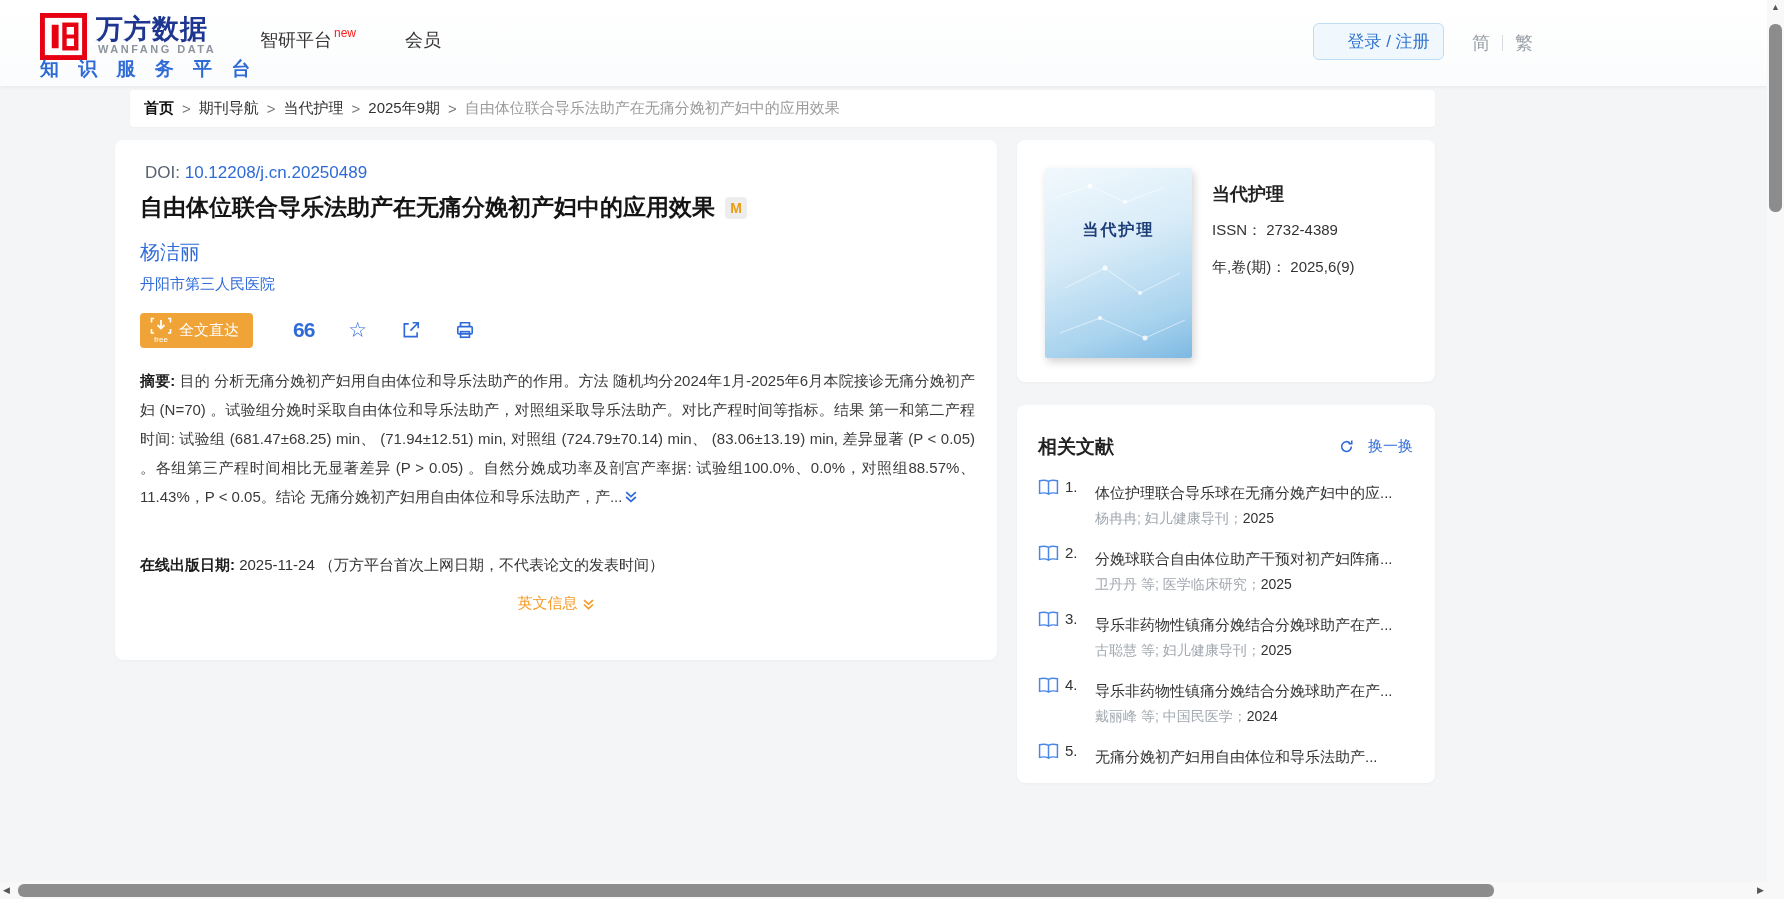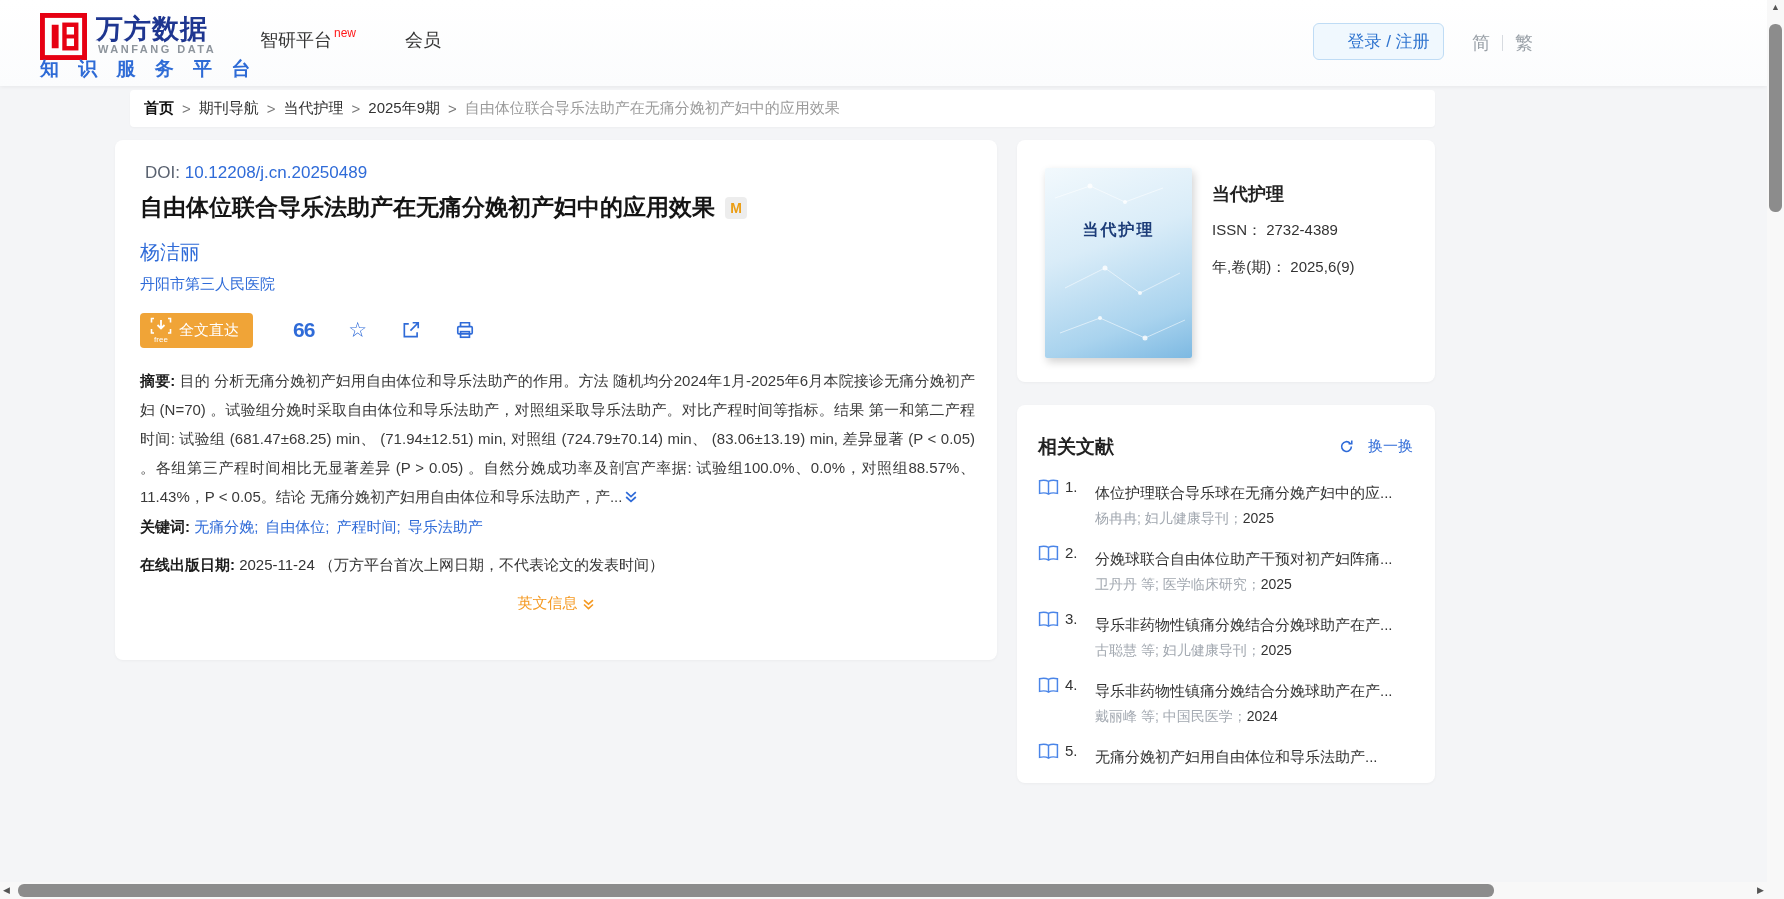--- a/index.html
+++ b/index.html
@@ -184,24 +184,20 @@
   </div>
 
   <div class="abstract">
     <b>摘要:</b>
     <span>目的 分析无痛分娩初产妇用自由体位和导乐法助产的作用。方法 随机均分2024年1月-2025年6月本院接诊无痛分娩初产妇 (N=70) 。试验组分娩时采取自由体位和导乐法助产，对照组采取导乐法助产。对比产程时间等指标。结果 第一和第二产程时间: 试验组 (681.47±68.25) min、 (71.94±12.51) min, 对照组 (724.79±70.14) min、 (83.06±13.19) min, 差异显著 (P &lt; 0.05) 。各组第三产程时间相比无显著差异 (P &gt; 0.05) 。自然分娩成功率及剖宫产率据: 试验组100.0%、0.0%，对照组88.57%、11.43%，P &lt; 0.05。结论 无痛分娩初产妇用自由体位和导乐法助产，产...</span><span class="expand-chevron"><svg width="14" height="14" viewBox="0 0 16 16" fill="none" stroke="currentColor" stroke-width="2">
           <path d="M2.5 2.5 L8 7.5 L13.5 2.5"></path>
           <path d="M2.5 8 L8 13 L13.5 8"></path>
         </svg></span>
   </div>
 
-  <div class="kw-row">
-    <b>关键词:</b>
-    <span class="kw-link">无痛分娩</span><span class="kw-link">自由体位</span><span class="kw-link">产程时间</span><span class="kw-link kw-last">导乐法助产</span>
-  </div>
 
   <div class="pub-row">
     <b>在线出版日期:</b>
     <span>2025-11-24</span>
     <span>（万方平台首次上网日期，不代表论文的发表时间）</span>
   </div>
 
   <div class="english-row">
     <span>英文信息</span><svg width="13" height="13" viewBox="0 0 16 16" fill="none" stroke="currentColor" stroke-width="2">
         <path d="M2.5 2.5 L8 7.5 L13.5 2.5"></path>

